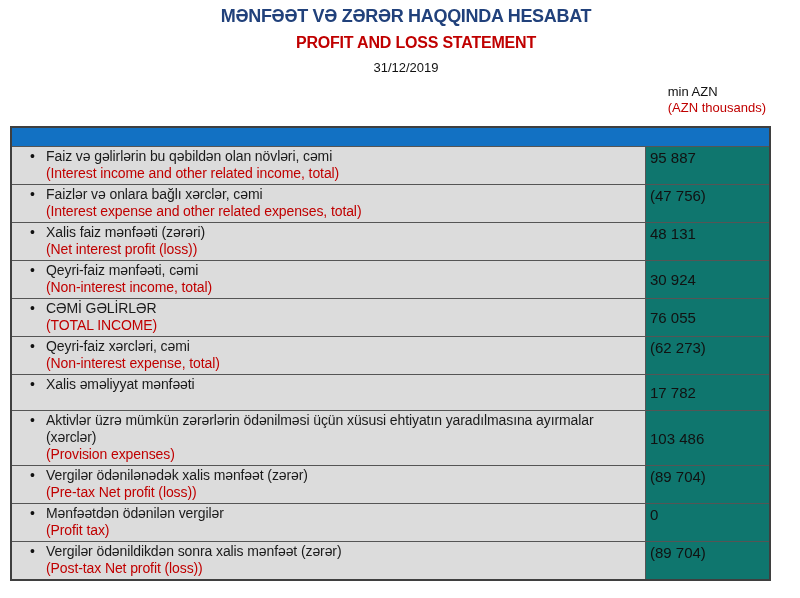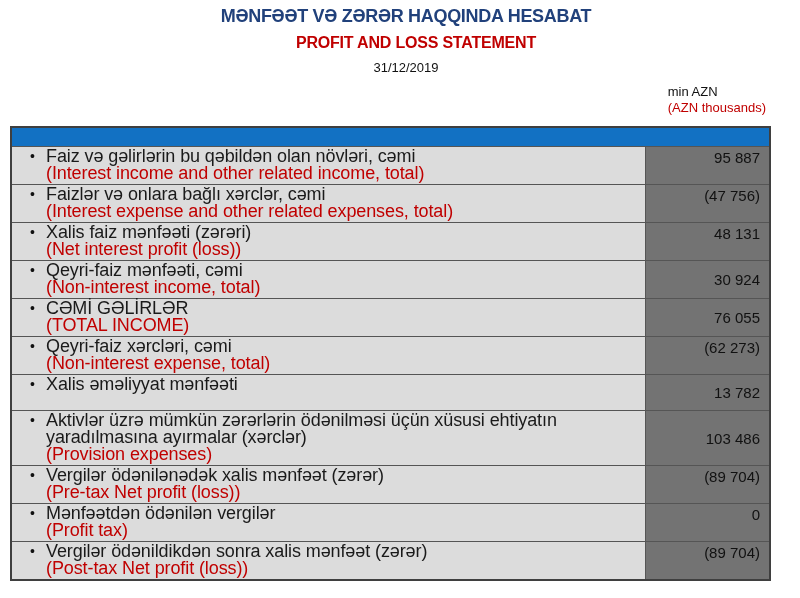--- a/index.html
+++ b/index.html
@@ -83,33 +83,33 @@
     width: 16px;
     flex: 0 0 16px;
     color: #111111;
     font-size: 14px;
     line-height: 17px;
     text-align: left;
   }
   .label-text {
     flex: 1 1 auto;
     line-height: 17px;
-    font-size: 18px;
+    font-size: 14px;
     letter-spacing: -0.1px;
   }
   .label-text .az { color: #1a1a1a; }
   .label-text .en { color: #C00000; }
   .value-cell {
     flex: 0 0 124px;
     width: 124px;
-    background: #737373;
+    background: #0f766e;
     border-left: 1px solid #555555;
     box-sizing: border-box;
     display: flex;
-    justify-content: flex-end;
+    justify-content: flex-start;
     padding: 2px 9px 2px 4px;
   }
   .value-cell.valign-top    { align-items: flex-start; }
   .value-cell.valign-middle { align-items: center; }
   .value {
     font-size: 15px;
     color: #111111;
     white-space: nowrap;
   }
 </style>
@@ -211,21 +211,21 @@
   </div>
 
   <div class="row">
     <div class="label-cell">
       <span class="bullet">•</span>
       <div class="label-text">
         <div class="az">Xalis əməliyyat mənfəəti</div>
       </div>
     </div>
     <div class="value-cell valign-middle">
-      <span class="value">13 782</span>
+      <span class="value">17 782</span>
     </div>
   </div>
 
   <div class="row">
     <div class="label-cell">
       <span class="bullet">•</span>
       <div class="label-text">
         <div class="az">Aktivlər üzrə mümkün zərərlərin ödənilməsi üçün xüsusi ehtiyatın yaradılmasına ayırmalar (xərclər)</div>
         <div class="en">(Provision expenses)</div>
       </div>

